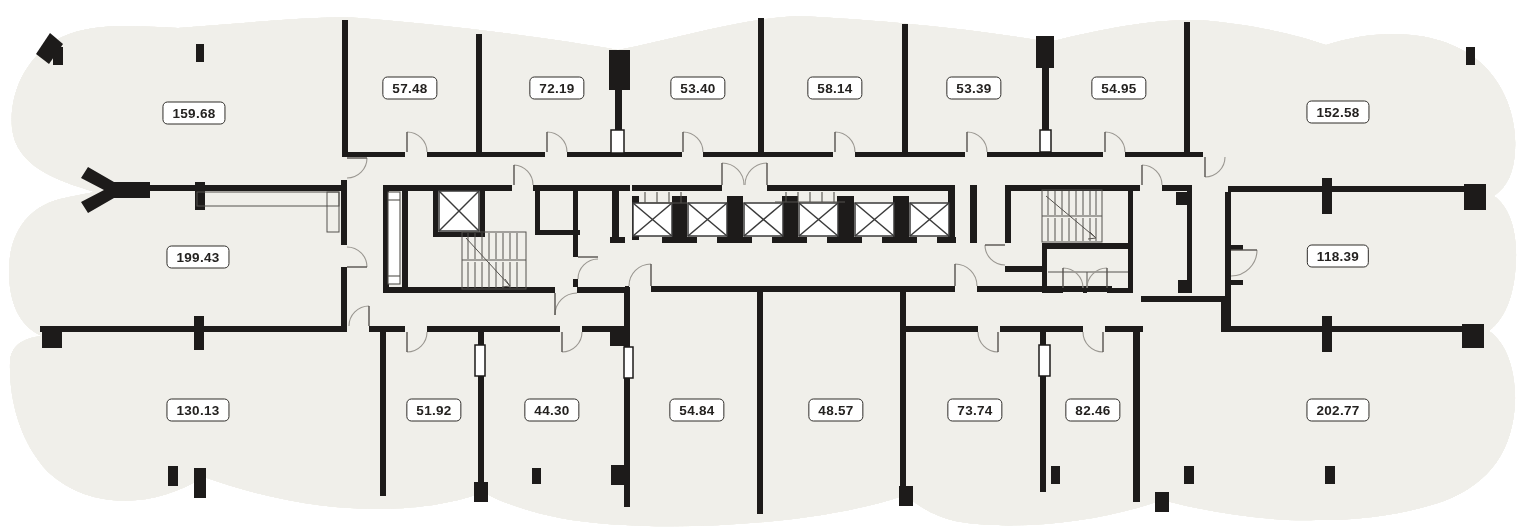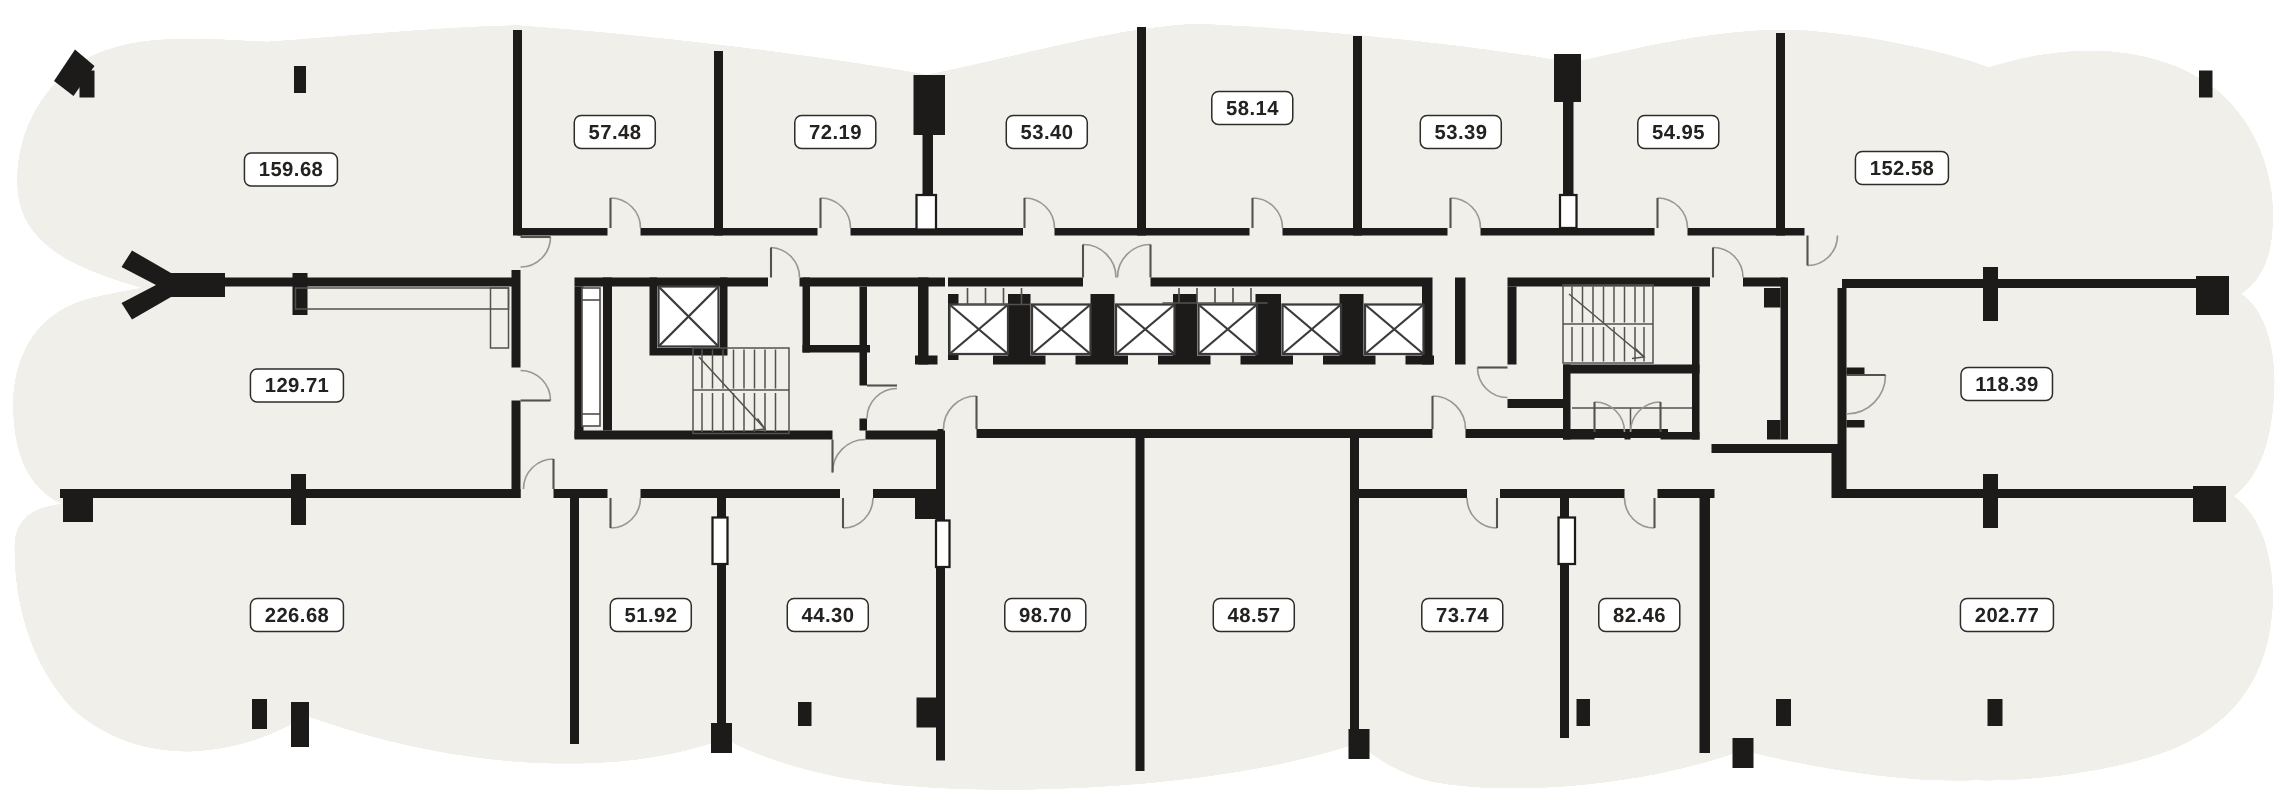--- a/index.html
+++ b/index.html
@@ -358,28 +358,28 @@
         <line x1="1107" y1="288" x2="1107" y2="268" stroke="#55524e" stroke-width="1.4"></line>
     <path d="M1257,250 A26,26 0 0 1 1231,276"></path>
         <line x1="1231" y1="250" x2="1257" y2="250" stroke="#55524e" stroke-width="1.4"></line>
   </g>
 </svg>
 
   <div class="room-label" style="left:194px;top:113px">159.68</div>
   <div class="room-label" style="left:410px;top:88px">57.48</div>
   <div class="room-label" style="left:557px;top:88px">72.19</div>
   <div class="room-label" style="left:698px;top:88px">53.40</div>
-  <div class="room-label" style="left:835px;top:72px">58.14</div>
+  <div class="room-label" style="left:835px;top:88px">58.14</div>
   <div class="room-label" style="left:974px;top:88px">53.39</div>
   <div class="room-label" style="left:1119px;top:88px">54.95</div>
-  <div class="room-label" style="left:1268px;top:112px">152.58</div>
-  <div class="room-label" style="left:198px;top:257px">129.71</div>
+  <div class="room-label" style="left:1338px;top:112px">152.58</div>
+  <div class="room-label" style="left:198px;top:257px">199.43</div>
   <div class="room-label" style="left:1338px;top:256px">118.39</div>
-  <div class="room-label" style="left:198px;top:410px">226.68</div>
+  <div class="room-label" style="left:198px;top:410px">130.13</div>
   <div class="room-label" style="left:434px;top:410px">51.92</div>
   <div class="room-label" style="left:552px;top:410px">44.30</div>
-  <div class="room-label" style="left:697px;top:410px">98.70</div>
+  <div class="room-label" style="left:697px;top:410px">54.84</div>
   <div class="room-label" style="left:836px;top:410px">48.57</div>
   <div class="room-label" style="left:975px;top:410px">73.74</div>
   <div class="room-label" style="left:1093px;top:410px">82.46</div>
   <div class="room-label" style="left:1338px;top:410px">202.77</div>
 
 </div>
 
 </body></html>

